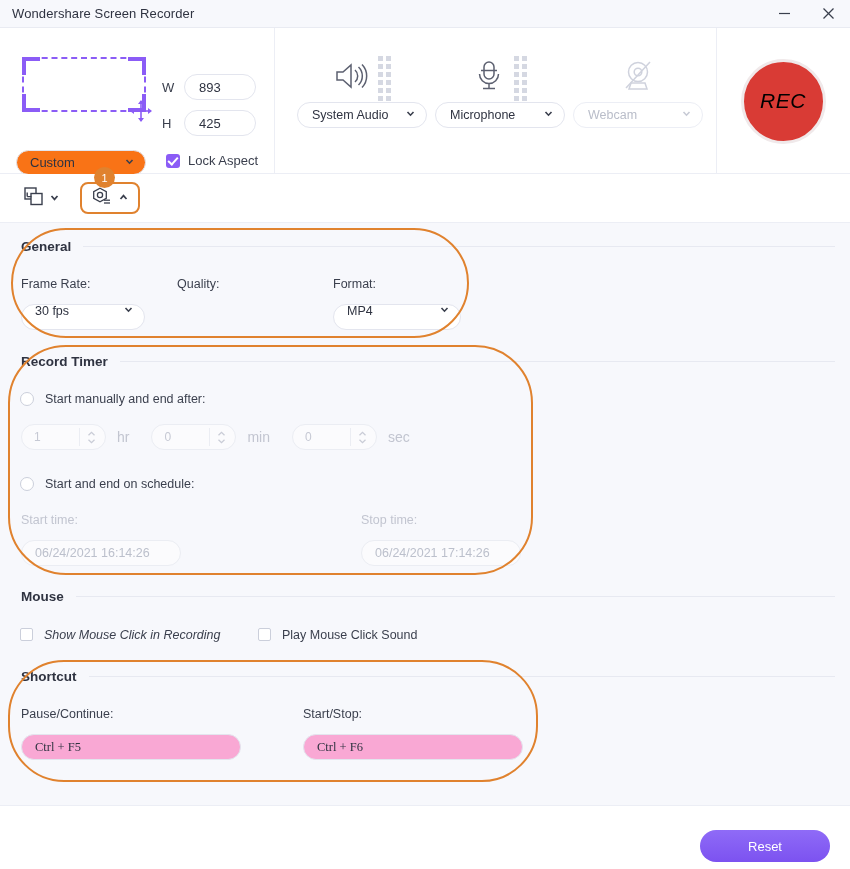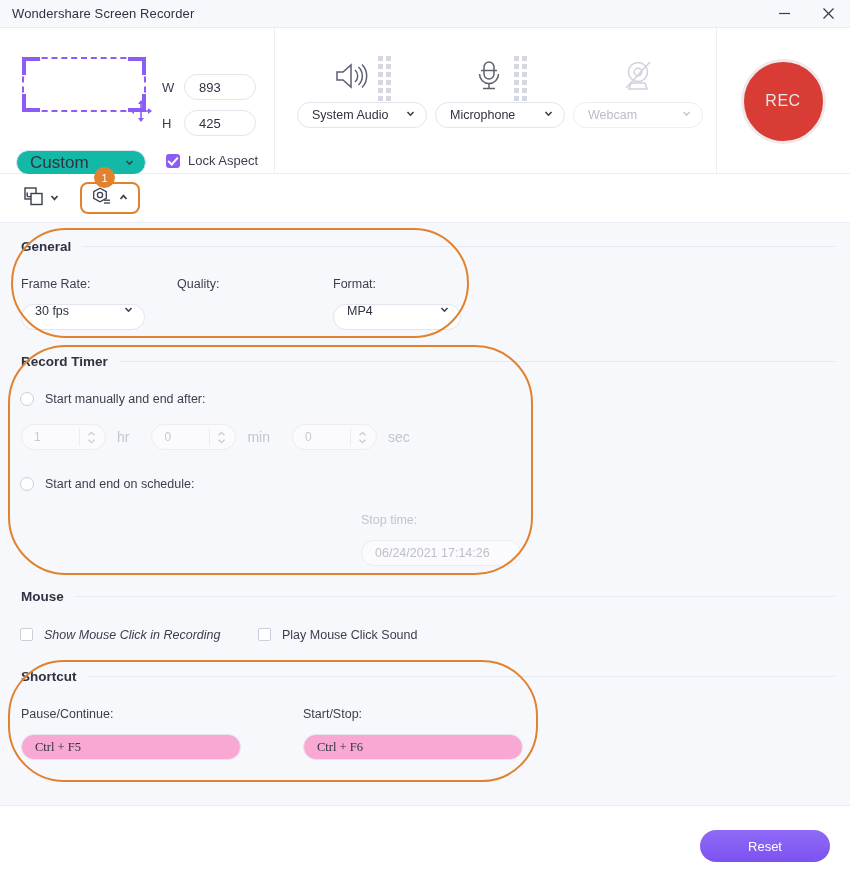--- a/index.html
+++ b/index.html
@@ -78,24 +78,24 @@
     border: 1px solid #e3e5ee; border-radius: 13px;
     background: #fff;
     font-size: 13px; color: #2f3341;
     padding-left: 14px;
     display: flex; align-items: center;
   }
   .preset-select {
     position: absolute; left: 16px; top: 122px;
     width: 130px; height: 25px;
     border: 1px solid #e3e5ee; border-radius: 13px;
-    background: #14b8a6;
+    background: #f97316;
     display: flex; align-items: center;
     padding: 0 10px 0 13px;
-    font-size: 17px; color: #2f3341;
+    font-size: 13px; color: #2f3341;
   }
   .lock-wrap {
     position: absolute; left: 166px; top: 124px;
     display: flex; gap: 8px; align-items: flex-start;
   }
   .cb-on {
     width: 14px; height: 14px; border-radius: 3px;
     background: #8b5cf6; flex: none; margin-top: 2px;
     position: relative;
   }
@@ -138,21 +138,21 @@
 
   .hdr-rec {
     width: 132px; height: 146px;
     display: flex; align-items: center; justify-content: center;
   }
   .rec-btn {
     width: 85px; height: 85px; border-radius: 50%;
     background: #d93b35;
     border: 3px solid #f0e9ea;
     display: flex; align-items: center; justify-content: center;
-    color: #e5e5e5; font-size: 16px; letter-spacing: .5px;
+    color: #000000; font-size: 21px; letter-spacing: .5px; font-style: italic;
   }
 
   
   .toolbar {
     position: absolute; top: 174px; left: 0;
     width: 850px; height: 49px;
     background: #fff;
     border-bottom: 1px solid #eceef5;
     display: flex; align-items: center;
   }
@@ -557,20 +557,24 @@
         </span>
       </div>
       <span class="unit">sec</span>
     </div>
 
     <div class="opt-row" style="position:absolute; left:20px; top:254px;">
       <span class="radio"></span>
       <span class="opt-text">Start and end on schedule:</span>
     </div>
 
+    <div style="position:absolute; left:21px; top:290px;">
+      <div class="fld-label dim">Start time:</div>
+      <div class="time-box" style="margin-top:13px;">06/24/2021 16:14:26</div>
+    </div>
     <div style="position:absolute; left:361px; top:290px;">
       <div class="fld-label dim">Stop time:</div>
       <div class="time-box" style="margin-top:13px;">06/24/2021 17:14:26</div>
     </div>
 
     <div class="section-head" style="top:366px;">
       <span class="sh-title">Mouse</span>
       <span class="sh-rule"></span>
     </div>
 

